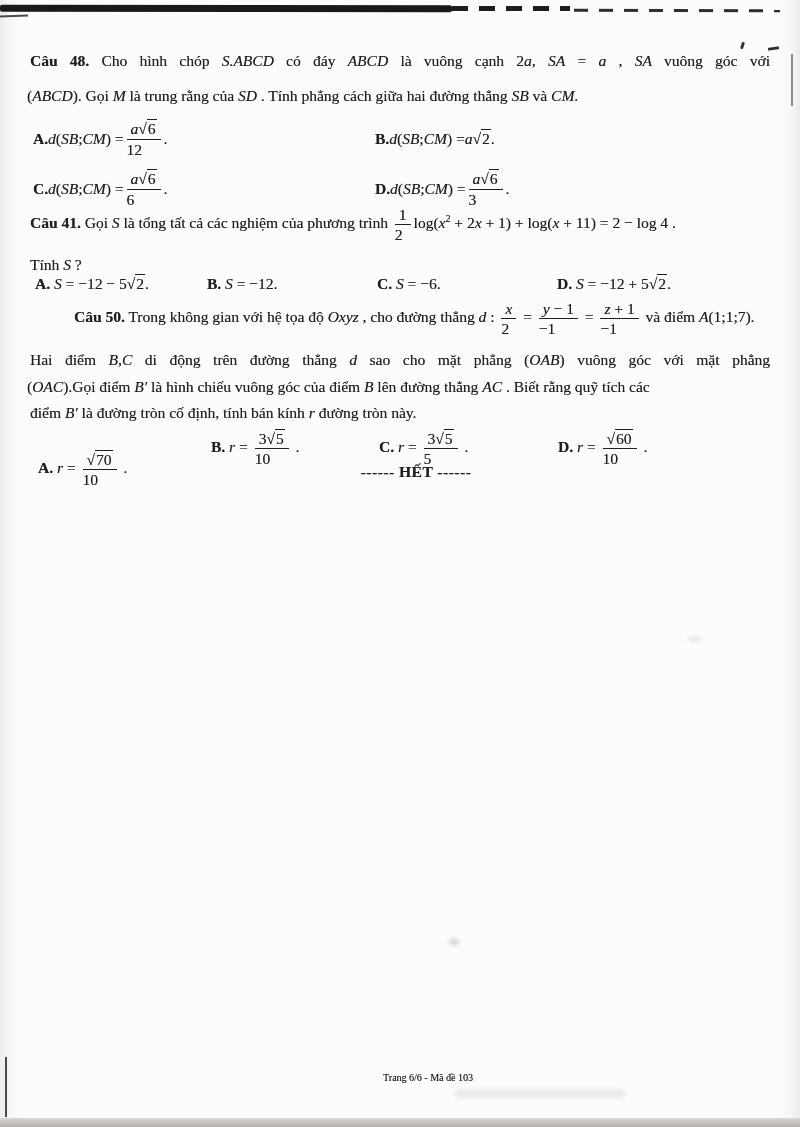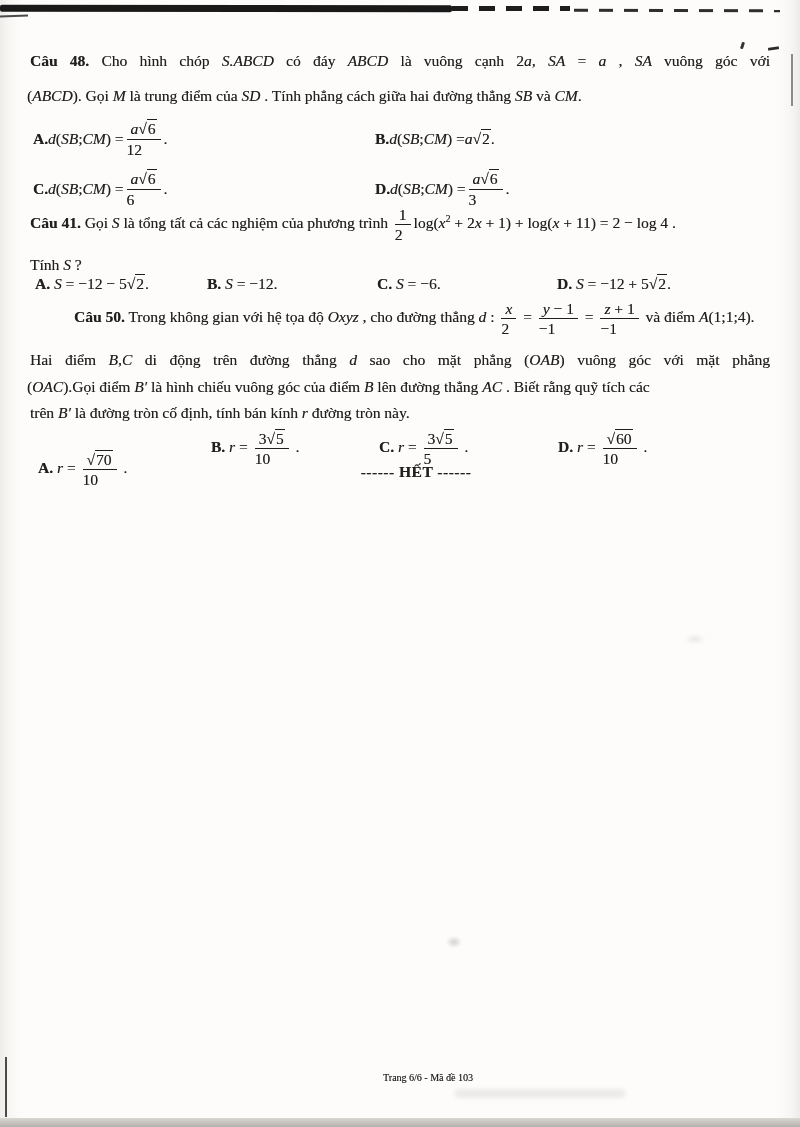--- a/index.html
+++ b/index.html
@@ -53,21 +53,21 @@
   <div class="abs mark-dash"></div>
   <div class="abs vline-right"></div>
   <div class="abs vline-bottom-left"></div>
   <div class="abs band-bottom"></div>
   <div class="abs smudge1"></div>
   <div class="abs smudge2"></div>
   <div class="abs ghost-footer"></div>
 
   <div>
     <div class="abs justify" style="left:30px;top:49px;width:740px;"><span class="mb">Câu 48.</span><span> Cho hình chóp </span><span class="mi">S.ABCD</span><span> có đáy </span><span class="mi">ABCD</span><span> là vuông cạnh 2</span><span class="mi">a</span><span>, </span><span class="mi">SA</span><span> = </span><span class="mi">a</span><span> , </span><span class="mi">SA</span><span> vuông góc với</span></div>
-    <div class="abs" style="left:27px;top:84px;width:745px;"><span>(</span><span class="mi">ABCD</span><span>)</span><span>. Gọi </span><span class="mi">M</span><span> là trung điểm của </span><span class="mi">SD</span><span> . Tính phẳng cách giữa hai đường thẳng </span><span class="mi">SB</span><span> và </span><span class="mi">CM</span><span>.</span></div>
+    <div class="abs" style="left:27px;top:84px;width:745px;"><span>(</span><span class="mi">ABCD</span><span>)</span><span>. Gọi </span><span class="mi">M</span><span> là trung rằng của </span><span class="mi">SD</span><span> . Tính phẳng cách giữa hai đường thẳng </span><span class="mi">SB</span><span> và </span><span class="mi">CM</span><span>.</span></div>
     <div class="abs q48-opts" style="left:33px;top:116px;width:730px;">
       <div>
           <span class="mb">A.</span>
           <span>  </span>
           <span class="mi">d</span>
           <span>(</span>
           <span class="mi">SB</span>
           <span>;</span>
           <span class="mi">CM</span>
           <span>) = </span>
@@ -140,24 +140,24 @@
   <div>
     <div class="abs" style="left:30px;top:300px;width:748px;margin-left:44px;"><span class="mb">Câu 50.</span><span> Trong không gian với hệ tọa độ </span><span class="mi">Oxyz</span><span> , cho đường thẳng </span><span class="mi">d</span><span> : </span><span class="frac">
           <span class="num"><span class="mi">x</span></span>
           <span class="den"><span>2</span></span>
         </span><span> = </span><span class="frac">
           <span class="num"><span class="mi">y</span><span> − 1</span></span>
           <span class="den"><span>−1</span></span>
         </span><span> = </span><span class="frac">
           <span class="num"><span class="mi">z</span><span> + 1</span></span>
           <span class="den"><span>−1</span></span>
-        </span><span> và điểm </span><span class="mi">A</span><span>(1;1;4).</span></div>
+        </span><span> và điểm </span><span class="mi">A</span><span>(1;1;7).</span></div>
     <div class="abs justify" style="left:30px;top:348px;width:740px;"><span>Hai điểm </span><span class="mi">B</span><span>,</span><span class="mi">C</span><span> di động trên đường thẳng </span><span class="mi">d</span><span> sao cho mặt phẳng (</span><span class="mi">OAB</span><span>) vuông góc với mặt phẳng</span></div>
     <div class="abs" style="left:27px;top:375px;width:748px;"><span>(</span><span class="mi">OAC</span><span>).Gọi điểm </span><span class="mi">B′</span><span> là hình chiếu vuông góc của điểm </span><span class="mi">B</span><span> lên đường thẳng </span><span class="mi">AC</span><span> . Biết rằng quỹ tích các</span></div>
-    <div class="abs" style="left:30px;top:401px;width:740px;"><span>trên </span><span class="mi">B′</span><span> là đường tròn cố định, tính bán kính </span><span class="mi">r</span><span> đường tròn này.</span></div>
+    <div class="abs" style="left:30px;top:401px;width:740px;"><span>điểm </span><span class="mi">B′</span><span> là đường tròn cố định, tính bán kính </span><span class="mi">r</span><span> đường tròn này.</span></div>
     <div>
       <span class="opt-inline" style="left:38px;top:430px;margin-top:21px;"><span class="mb">A.</span><span>  </span><span class="mi">r</span><span> = </span><span class="frac">
             <span class="num"><span class="sqrt">√<span class="rad">70</span></span></span>
             <span class="den"><span>10</span></span>
           </span><span> .</span></span>
       <span class="opt-inline" style="left:211px;top:430px;"><span class="mb">B.</span><span>  </span><span class="mi">r</span><span> = </span><span class="frac">
             <span class="num"><span>3</span><span class="sqrt">√<span class="rad">5</span></span></span>
             <span class="den"><span>10</span></span>
           </span><span> .</span></span>
       <span class="opt-inline" style="left:379px;top:430px;"><span class="mb">C.</span><span>  </span><span class="mi">r</span><span> = </span><span class="frac">

